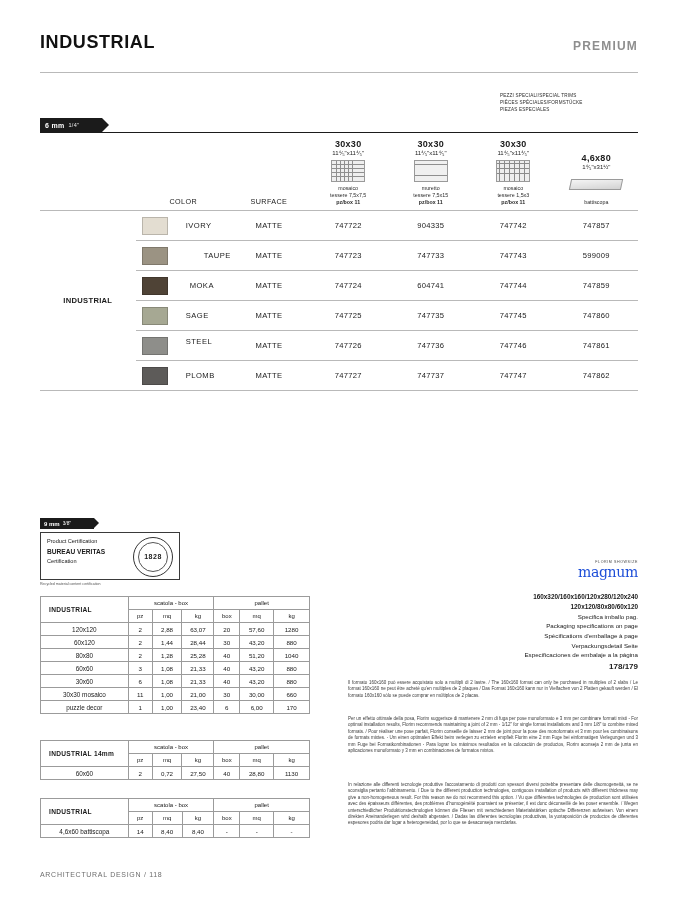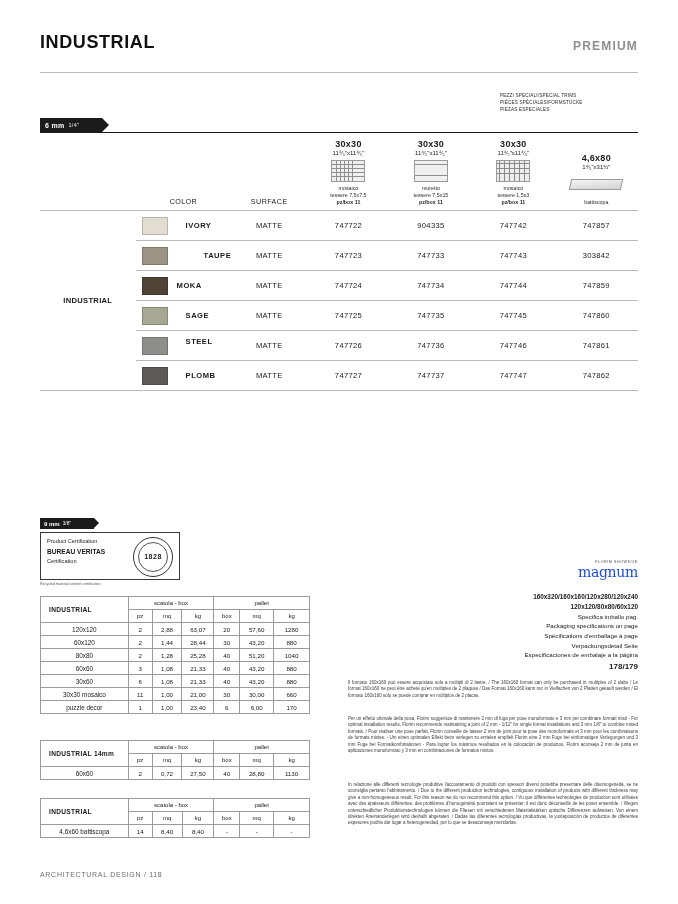--- a/index.html
+++ b/index.html
@@ -121,21 +121,21 @@
     letter-spacing: .3px;
   }
   .series-cell {
     font-size: 8.4px; font-weight: bold; letter-spacing: .5px;
     text-align: left; padding-left: 4px;
   }
   .color-chip {
     width: 26px; height: 18px; display: inline-block;
     border: 0.5px solid rgba(0,0,0,.18);
   }
-  .cname { font-size: 7.6px; letter-spacing: .5px; font-weight: bold; }
+  .cname { font-size: 7.6px; letter-spacing: .5px; }
 
   
   .cert-tag {
     position: absolute; left: 40px; top: 518px;
     width: 54px; height: 11px;
     background: #1b1b1b; color: #fff;
     font-size: 6px; font-weight: bold;
     display: flex; align-items: center; gap: 3px;
     padding-left: 4px;
   }
@@ -324,33 +324,33 @@
     <td>
       <div style="display:flex;align-items:center;gap:36px;padding-left:6px;">
         <span class="color-chip" style="background:#9b9383"></span>
         <span class="cname">TAUPE</span>
       </div>
     </td>
     <td>MATTE</td>
     <td>747723</td>
     <td>747733</td>
     <td>747743</td>
-    <td>303842</td>
+    <td>599009</td>
   </tr>
 
   <tr class="prod-row botline">
     <td>
-      <div style="display:flex;align-items:center;gap:9px;padding-left:6px;">
+      <div style="display:flex;align-items:center;gap:22px;padding-left:6px;">
         <span class="color-chip" style="background:#4f4336"></span>
         <span class="cname">MOKA</span>
       </div>
     </td>
     <td>MATTE</td>
     <td>747724</td>
-    <td>747734</td>
+    <td>604741</td>
     <td>747744</td>
     <td>747859</td>
   </tr>
 
   <tr class="prod-row botline">
     <td>
       <div style="display:flex;align-items:center;gap:18px;padding-left:6px;">
         <span class="color-chip" style="background:#a6a893"></span>
         <span class="cname">SAGE</span>
       </div>

